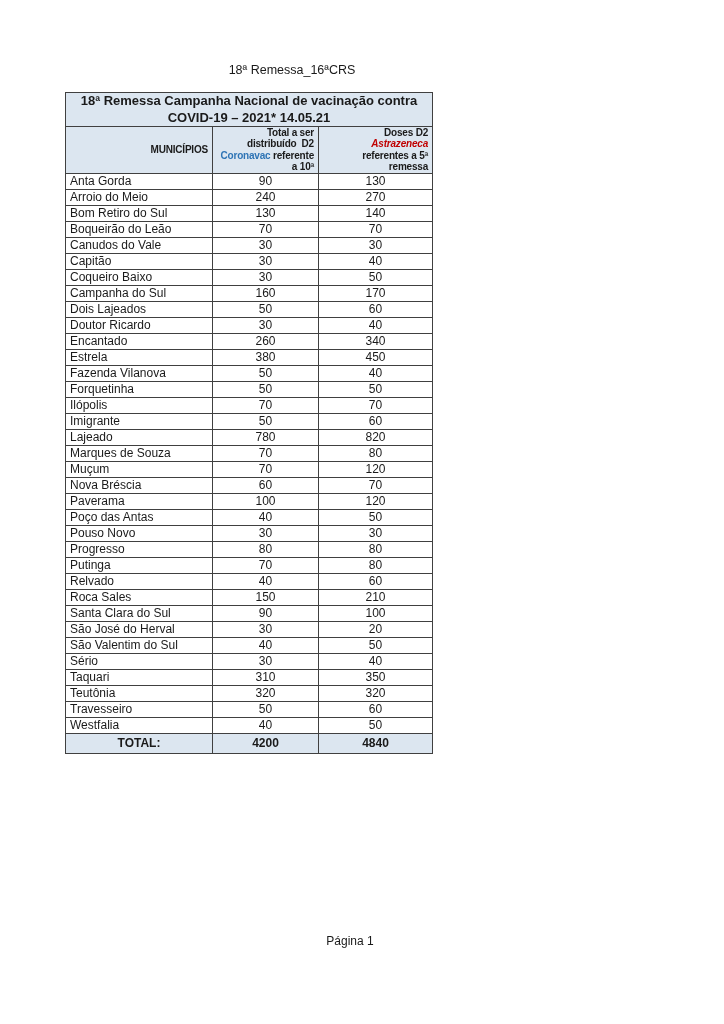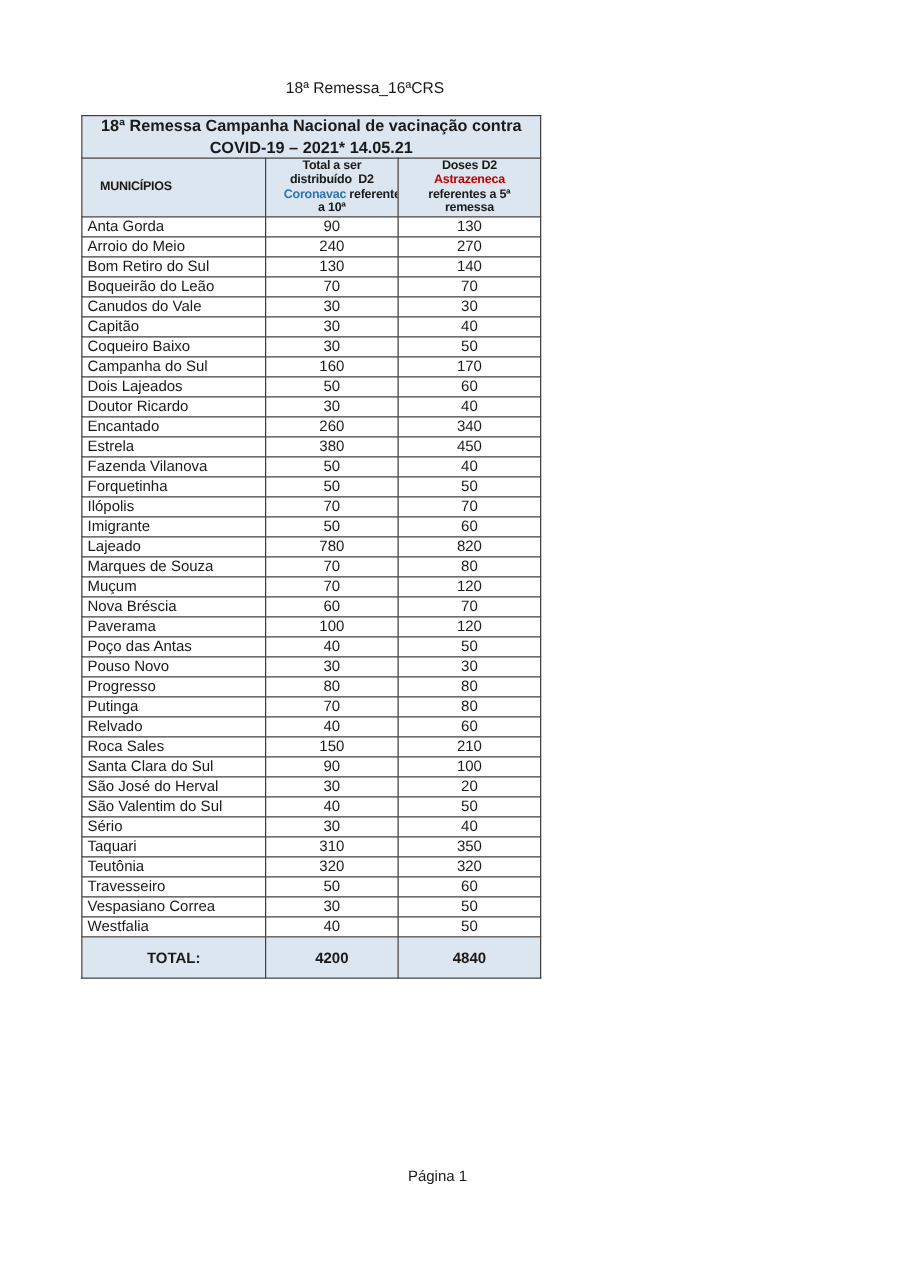--- a/index.html
+++ b/index.html
@@ -31,39 +31,40 @@
     overflow: hidden;
   }
   .title-cell {
     background: var(--shading);
     font-size: 13px; font-weight: bold; text-align: center;
     height: 33px; line-height: 16.5px; padding: 0 2px;
   }
   .col-header-row th {
     background: var(--shading);
     font-size: 10px; font-weight: bold;
-    height: 45px; padding: 0 14px; line-height: 11.4px;
+    height: 45px; padding: 0 4px; line-height: 11.4px;
     letter-spacing: -0.2px;
     vertical-align: middle;
+    text-align: right;
   }
   .th-muni { text-align: left; padding-left: 4px; font-size: 10.5px; }
   .th-center { text-align: center; }
   .hdr-line { white-space: pre; }
   .blue { color: var(--coronavac-blue); }
-  .red  { color: var(--astrazeneca-red); }
+  .red  { color: var(--astrazeneca-red); font-style: italic; }
   .data-row td {
     height: 15.7px; font-size: 12px; padding: 0;
     vertical-align: middle; background: #ffffff;
     line-height: 15px;
   }
   .muni { text-align: left; padding-left: 4px !important; white-space: nowrap; }
   .num  { text-align: center; }
   .total-row td {
     background: var(--shading);
-    font-weight: bold; font-size: 12px; height: 33px;
+    font-weight: bold; font-size: 12px; height: 20px;
     vertical-align: middle; padding: 0;
   }
   .total-label { text-align: center; }
   .doc-footer {
     position: absolute; top: 934px; left: 0; width: 700px;
     text-align: center; font-size: 12px;
   }
 </style>
 </head>
 <body>
@@ -298,25 +299,20 @@
     <td class="num">320</td>
     <td class="num">320</td>
   </tr>
 
   <tr class="data-row">
     <td class="muni">Travesseiro</td>
     <td class="num">50</td>
     <td class="num">60</td>
   </tr>
 
-  <tr class="data-row">
-    <td class="muni">Vespasiano Correa</td>
-    <td class="num">30</td>
-    <td class="num">50</td>
-  </tr>
 
   <tr class="data-row">
     <td class="muni">Westfalia</td>
     <td class="num">40</td>
     <td class="num">50</td>
   </tr>
 </tbody>
   <tfoot>
     <tr class="total-row">
       <td class="total-label">TOTAL:</td>

